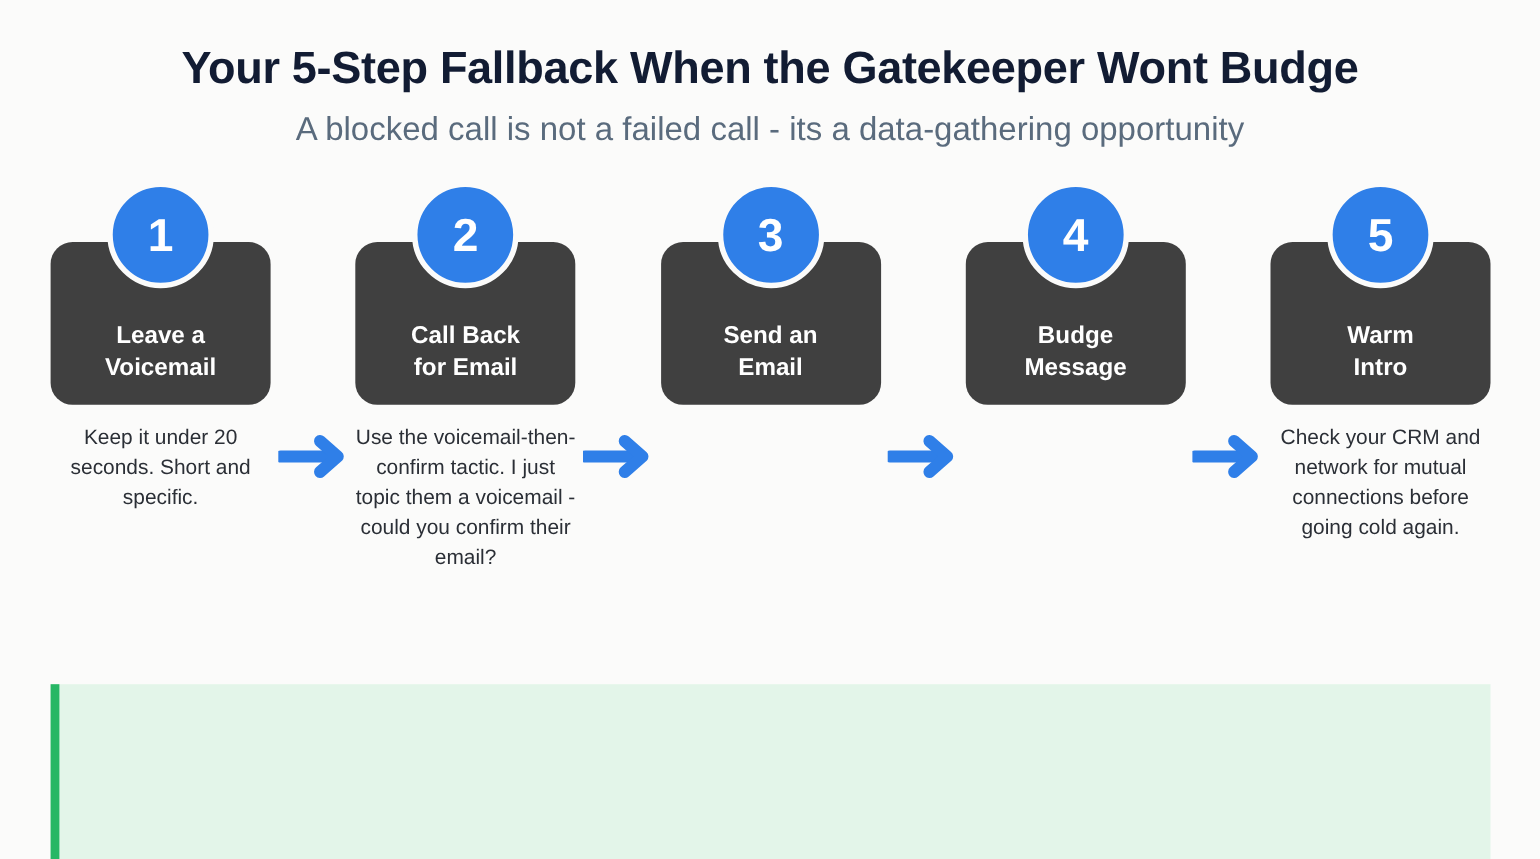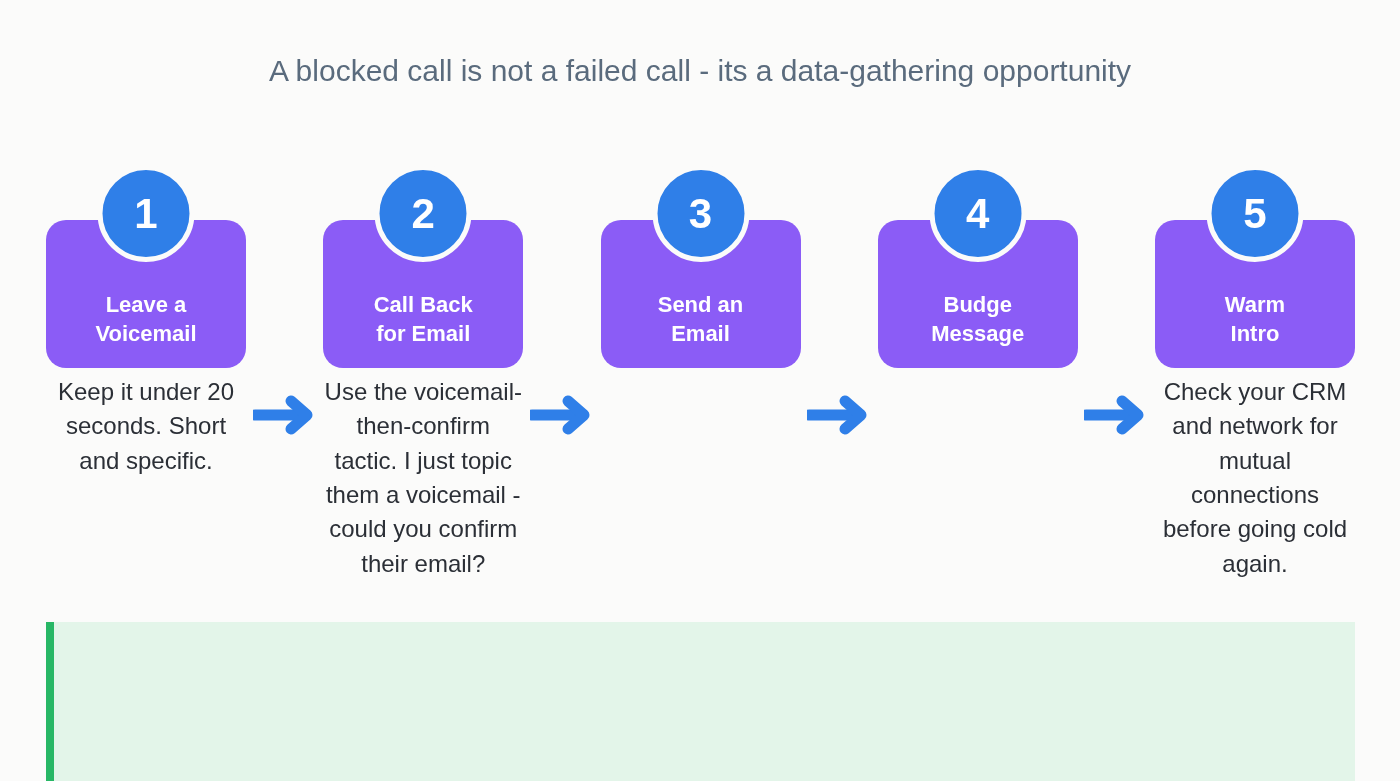--- a/index.html
+++ b/index.html
@@ -63,21 +63,21 @@
     width: 200px;
     height: 203px;
   }
 
   .card {
     position: absolute;
     left: 0;
     top: 55px;
     width: 200px;
     height: 148px;
-    background: #8b5cf6;
+    background: #404040;
     border-radius: 20px;
     display: flex;
     align-items: flex-end;
     justify-content: center;
     padding-bottom: 20px;
   }
 
   .card-title {
     color: #ffffff;
     font-size: 22px;
@@ -101,23 +101,23 @@
     align-items: center;
     justify-content: center;
     color: #ffffff;
     font-size: 42px;
     font-weight: bold;
     line-height: 1;
     z-index: 3;
   }
 
   .desc {
-    margin-top: 7px;
-    width: 200px;
-    font-size: 24px;
+    margin-top: 17px;
+    width: 200px;
+    font-size: 19px;
     line-height: 1.43;
     color: #2b2f36;
     text-align: center;
   }
 
   
   .arrow-col {
     flex: 1 1 auto;
     display: flex;
     align-items: flex-start;
@@ -152,20 +152,21 @@
     line-height: 1.42;
     color: #141f35;
   }
 
   .callout-body strong { font-weight: bold; }
 </style>
 </head>
 <body>
 
 <div class="header">
+  <div class="title">Your 5-Step Fallback When the Gatekeeper Wont Budge</div>
   <div class="subtitle">A blocked call is not a failed call - its a data-gathering opportunity</div>
 </div>
 
 <div class="steps" id="steps-row">
     <div class="step-col">
       <div class="card-wrap">
         <div class="card">
           <div class="card-title">Leave a
 Voicemail</div>
         </div>

